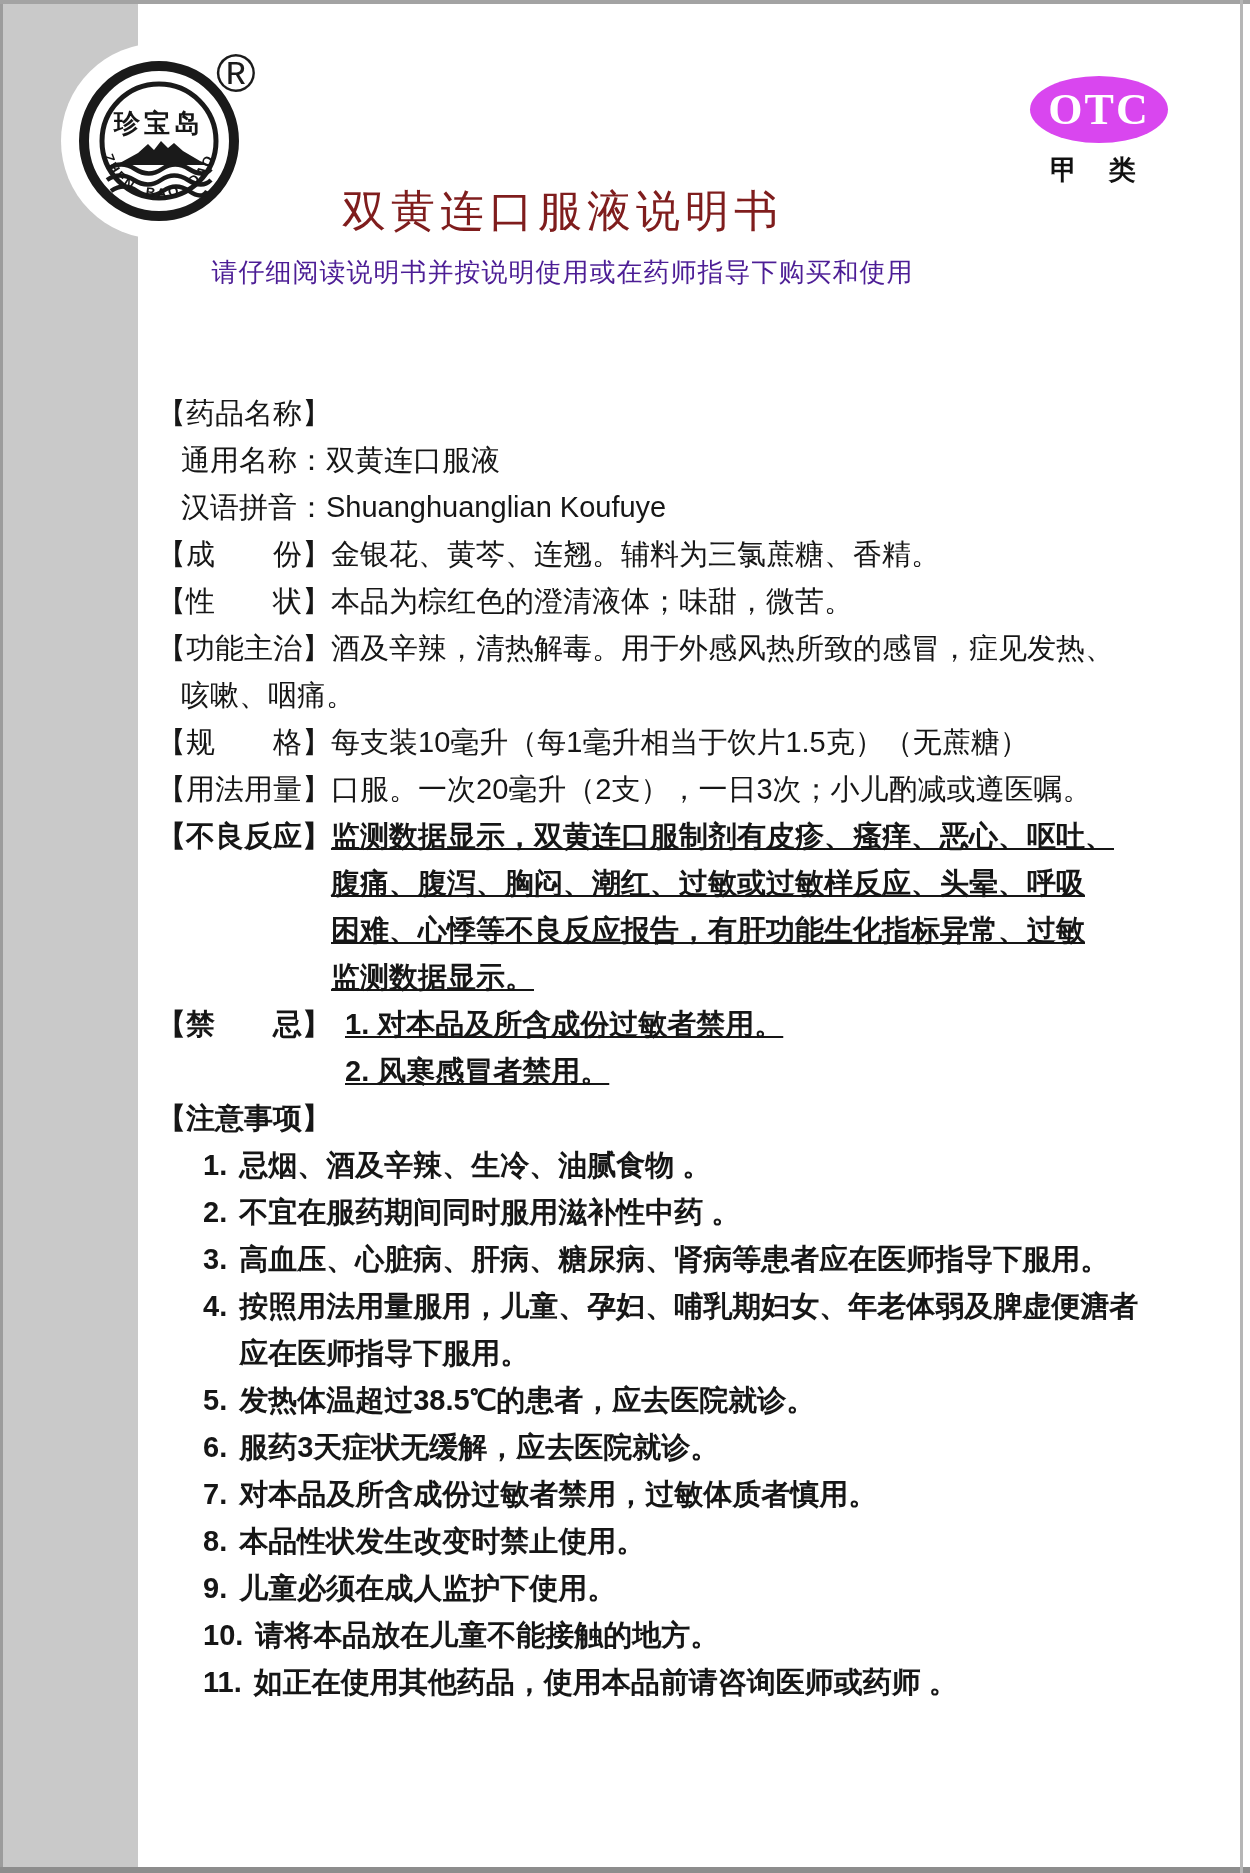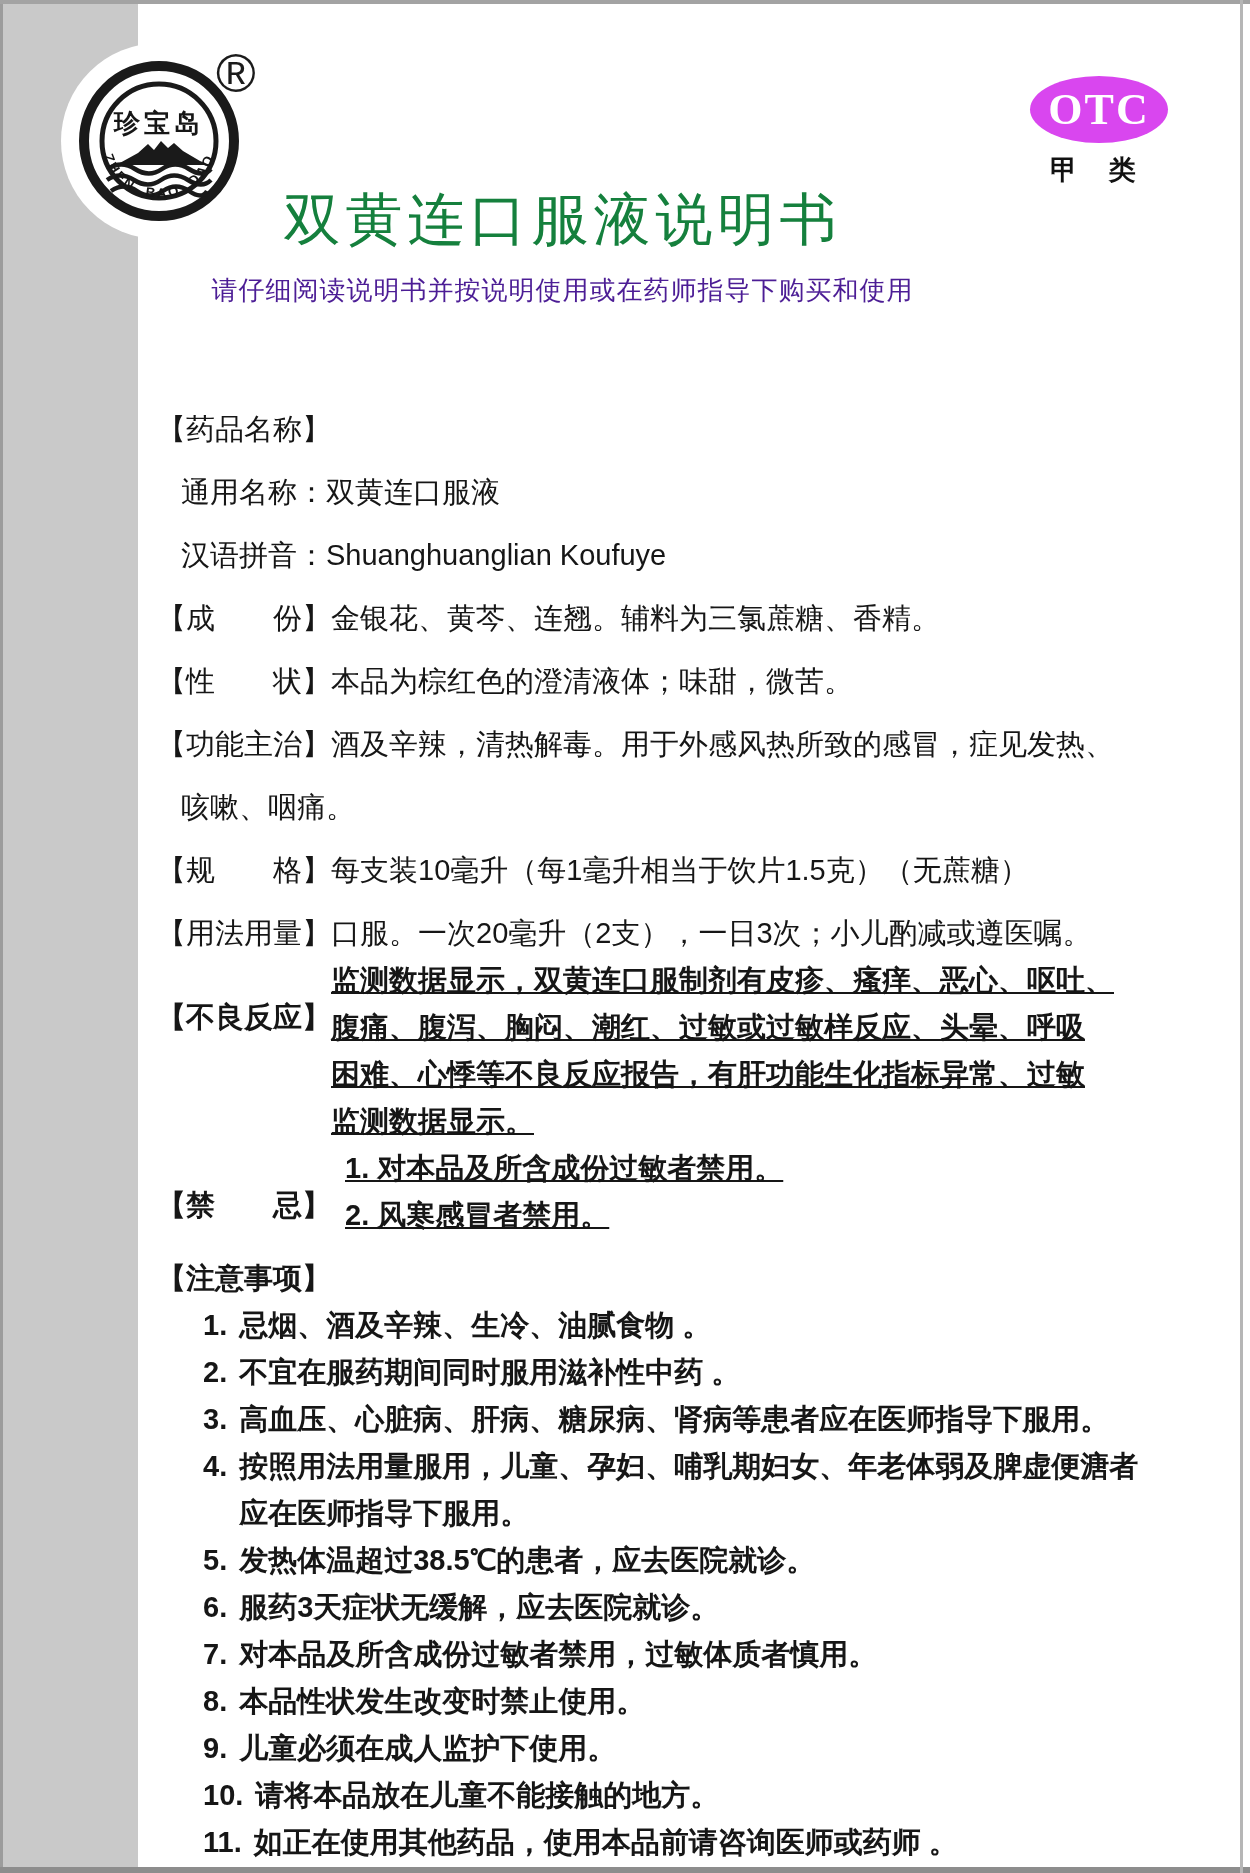--- a/index.html
+++ b/index.html
@@ -30,34 +30,34 @@
   .otc-ellipse span{
     color:#ffffff;font-family:"Liberation Serif","DejaVu Serif",serif;
     font-weight:700;font-size:44px;letter-spacing:2px;
   }
   .otc-category{margin-top:9px;font-size:27px;font-weight:700;letter-spacing:12px;color:#111;white-space:nowrap;}
 
   
   .title-block{position:absolute;left:140px;top:182px;width:845px;text-align:center;}
   .doc-title{
     font-family:"DejaVu Serif","Liberation Serif",serif;
-    font-size:57px;font-weight:500;letter-spacing:5px;color:#15803d;white-space:nowrap;
+    font-size:44px;font-weight:500;letter-spacing:5px;color:#7f1d1d;white-space:nowrap;
   }
   .doc-subtitle{margin-top:14px;font-size:26px;font-weight:400;letter-spacing:1px;color:#4c1d95;white-space:nowrap;}
 
   
   .content{
     position:absolute;left:157px;top:390px;width:1010px;
     font-size:29px;line-height:47px;color:#161616;
   }
-  .ln{white-space:nowrap;margin-top:16px;}
+  .ln{white-space:nowrap;}
   .ind{padding-left:24px;}
   .bold{font-weight:700;}
   .flexrow{display:flex;align-items:flex-start;}
-  .lbl{flex:none;white-space:nowrap;margin-top:37px;}
+  .lbl{flex:none;white-space:nowrap;}
   .txt{min-width:0;}
   .txt > div{white-space:nowrap;text-decoration:underline;}
   .gap{margin-left:14px;}
   .item{display:flex;align-items:flex-start;padding-left:46px;font-weight:700;}
   .pnum{flex:none;margin-right:12px;white-space:nowrap;}
   .ptxt > div{white-space:nowrap;}
 </style>
 </head>
 <body>
 

